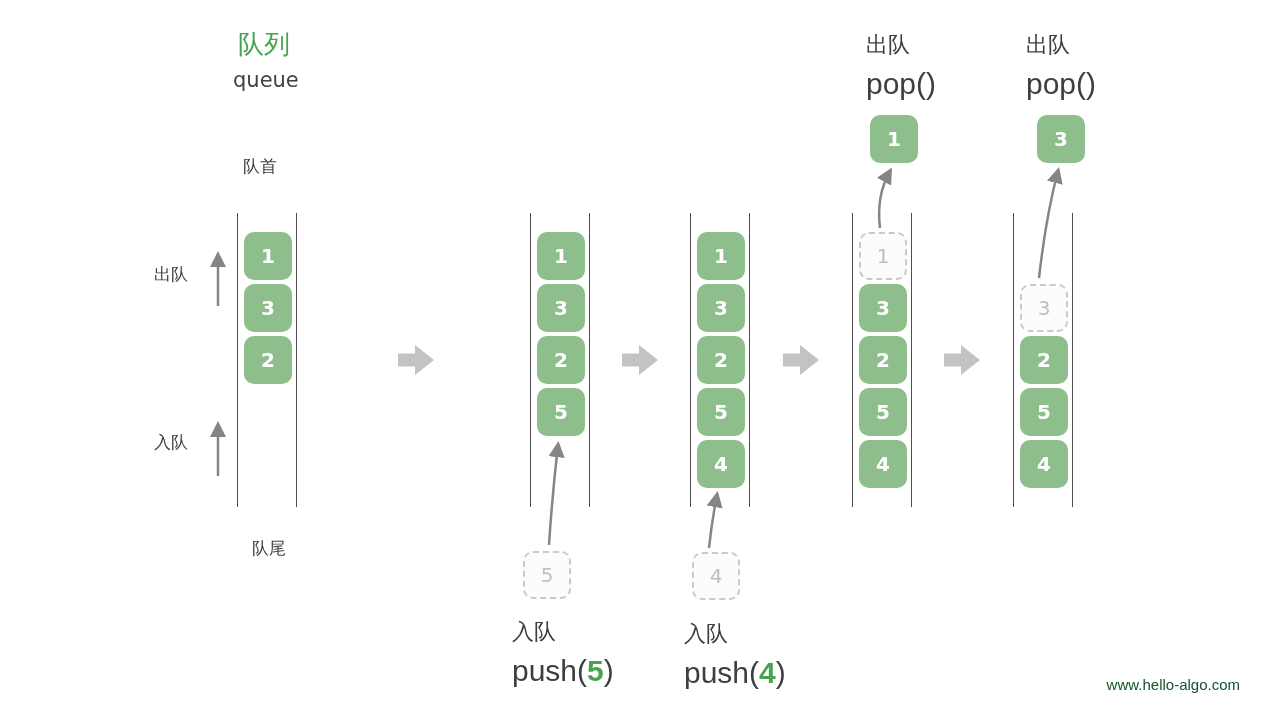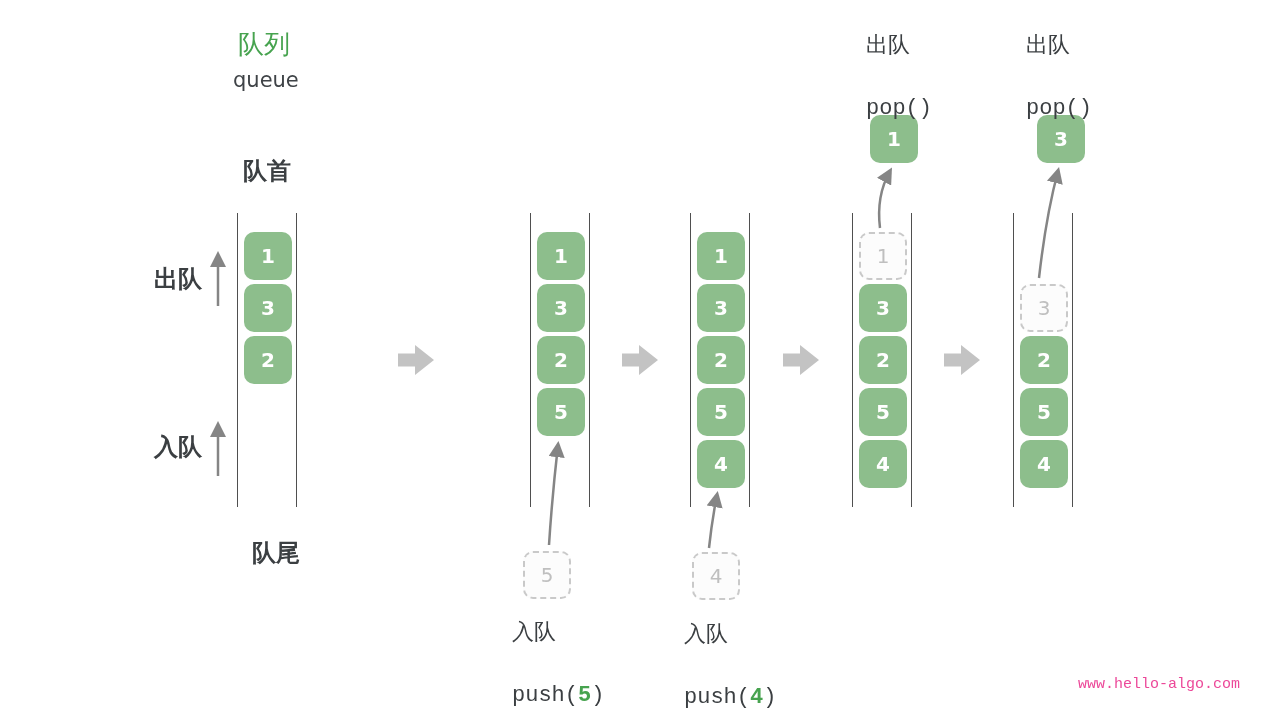--- a/index.html
+++ b/index.html
@@ -5,21 +5,21 @@
   html,body{margin:0;padding:0;background:#ffffff;}
   .canvas{
     position:relative;width:1280px;height:720px;background:#ffffff;overflow:hidden;
     font-family:"DejaVu Sans","Liberation Sans",sans-serif;color:#3b3f42;
   }
   .overlay{position:absolute;left:0;top:0;z-index:6;pointer-events:none;}
 
   .title-zh{position:absolute;left:238px;top:27px;font-size:26px;font-weight:normal;color:#47a34f;}
   .title-en{position:absolute;left:233px;top:68px;font-size:21px;color:#3f4347;text-align:right;}
 
-  .lbl{position:absolute;font-size:24px;font-weight:bold;color:#3b3f42;}
+  .lbl{position:absolute;font-size:17px;font-weight:normal;color:#3b3f42;}
   .lbl-front{left:243px;top:155px;}
   .lbl-rear{left:252px;top:537px;}
   .lbl-deq{left:154px;top:263px;}
   .lbl-enq{left:154px;top:431px;}
 
   .col{
     position:absolute;top:213px;height:294px;width:58px;
     border-left:1.5px solid #4f4f4f;border-right:1.5px solid #4f4f4f;z-index:2;
   }
   .col1{left:237px;}  .col2{left:530px;}  .col3{left:690px;}  .col4{left:852px;}  .col5{left:1013px;}
@@ -44,25 +44,25 @@
     background:#fcfcfc;color:#bfbfbf;display:flex;align-items:center;justify-content:center;
     font-size:20px;box-sizing:border-box;z-index:3;}
   .sg-push5{left:523px;top:551px;}
   .sg-push4{left:692px;top:552px;}
 
   .op-label{position:absolute;display:flex;flex-direction:column;gap:7px;font-size:22px;color:#3b3f42;z-index:3;}
   .op-pop1{left:866px;top:30px;}
   .op-pop2{left:1026px;top:30px;}
   .op-push5{left:512px;top:617px;}
   .op-push4{left:684px;top:619px;}
-  .mono{font-family:Liberation Mono, monospace;font-size:22px;margin-top:29px;}
+  .mono{font-family:Liberation Sans, sans-serif;font-size:30px;}
   .arg{color:#47a34f;font-weight:bold;}
 
-  .watermark{position:absolute;right:40px;top:676px;font-family:Liberation Mono, monospace;
-    font-size:15px;color:#ec4899;}
+  .watermark{position:absolute;right:40px;top:676px;font-family:Liberation Sans, sans-serif;
+    font-size:15px;color:#14532d;}
 </style>
 </head>
 <body>
 
 <div class="canvas">
 
   <svg class="overlay" width="1280" height="720" viewBox="0 0 1280 720">
     <defs>
       <marker id="ah" viewBox="0 0 10 10" refX="7.5" refY="5" markerWidth="6.5" markerHeight="6.5" orient="auto-start-reverse">
         <path d="M0 0 L10 5 L0 10 Z" fill="#858585"></path>

